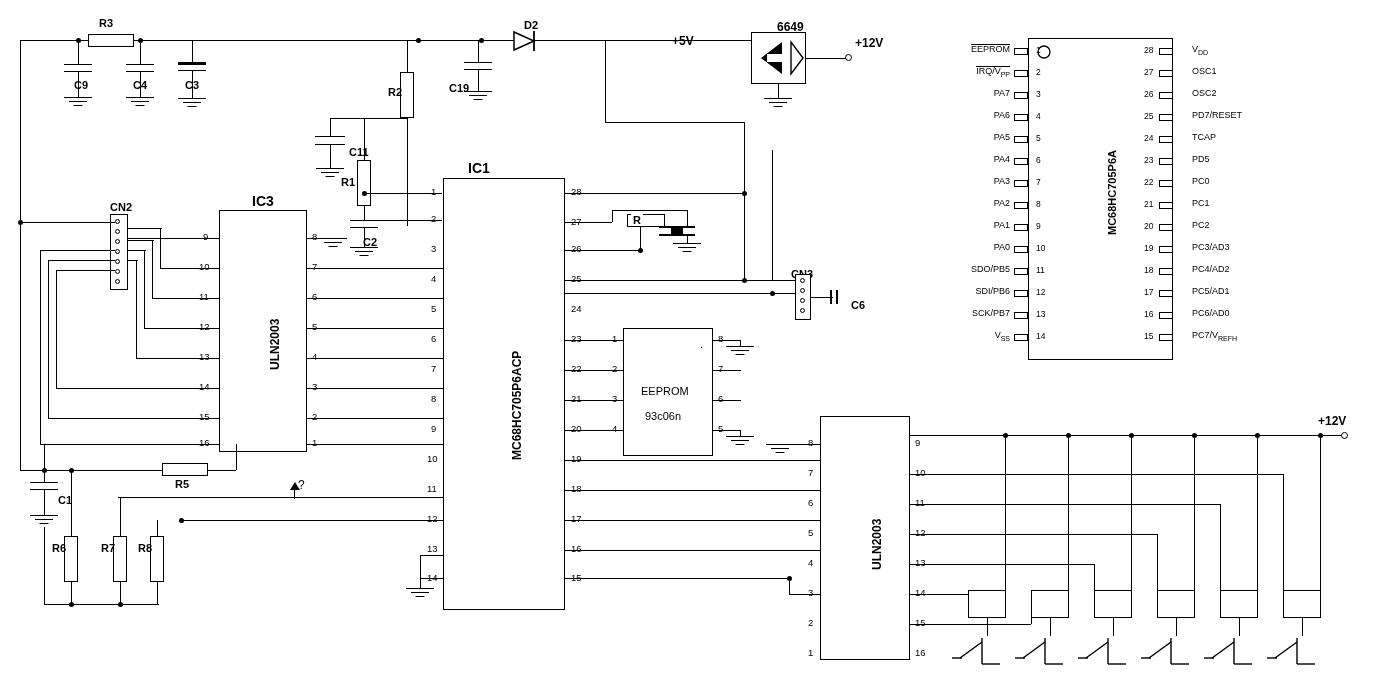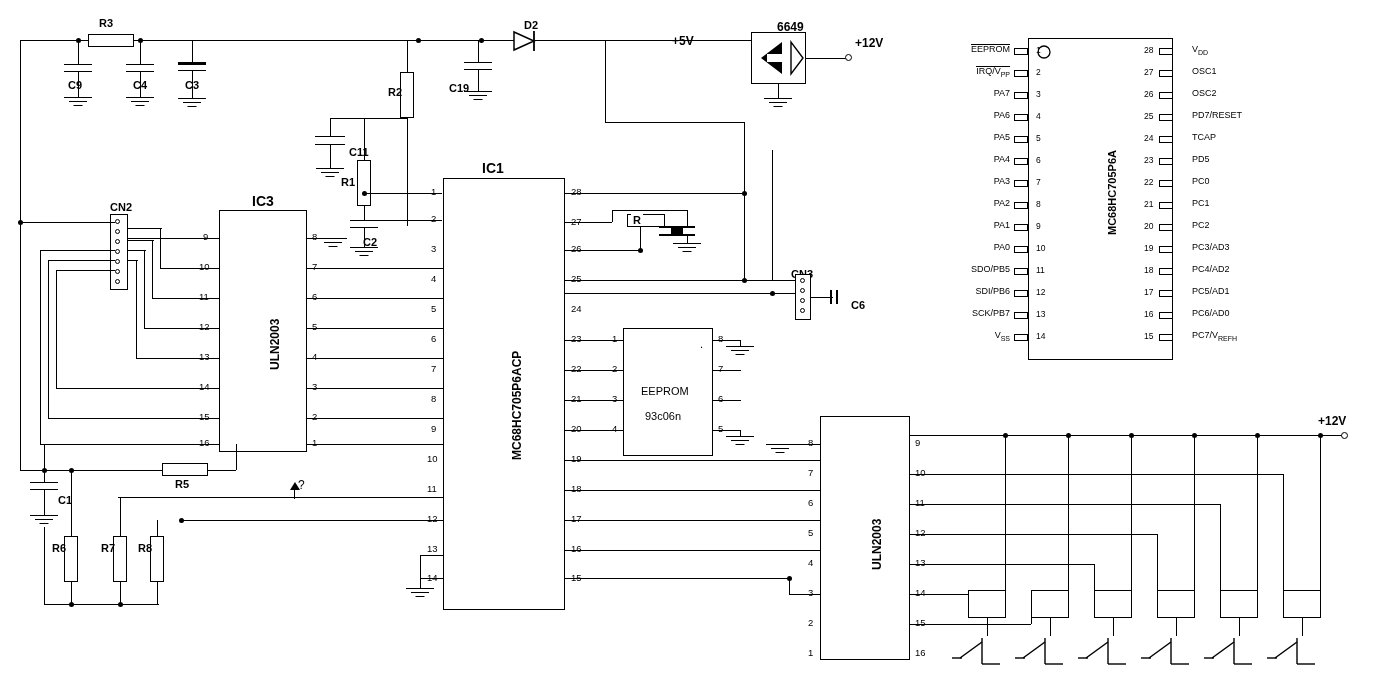--- a/index.html
+++ b/index.html
@@ -48,21 +48,21 @@
   <div class="capP" style="left:64px;top:64px;width:28px;height:14px;">
     <i style="left:0;top:0;width:28px;height:1.4px;"></i>
     <i style="left:0;top:7px;width:28px;height:1.4px;"></i>
   </div>
   <div class="wire v" style="left:78px;top:71px;height:26px;"></div>
   <div class="gnd" style="left:64px;top:97px;width:28px;height:12px;">
     <i style="top:0;width:28px;"></i>
       <i style="top:4px;width:18px;"></i>
       <i style="top:8px;width:9px;"></i>
   </div>
-  <div class="lbl b" style="left:68px;top:79px;">C9</div>
+  <div class="lbl b" style="left:74px;top:79px;">C9</div>
 
   <div class="wire v" style="left:140px;top:40px;height:24px;"></div>
   <div class="capP" style="left:126px;top:64px;width:28px;height:14px;">
     <i style="left:0;top:0;width:28px;height:1.4px;"></i>
     <i style="left:0;top:7px;width:28px;height:1.4px;"></i>
   </div>
   <div class="wire v" style="left:140px;top:71px;height:26px;"></div>
   <div class="gnd" style="left:126px;top:97px;width:28px;height:12px;">
     <i style="top:0;width:28px;"></i>
       <i style="top:4px;width:18px;"></i>
@@ -157,21 +157,21 @@
     <i style="left:0;top:7px;width:28px;height:1.4px;"></i>
   </div>
   <div class="wire v" style="left:364px;top:227px;height:20px;"></div>
   <div class="gnd" style="left:350px;top:247px;width:28px;height:12px;">
     <i style="top:0;width:28px;"></i>
       <i style="top:4px;width:18px;"></i>
       <i style="top:8px;width:9px;"></i>
   </div>
   <div class="lbl b" style="left:363px;top:236px;">C2</div>
 
-  <div class="ictitle" style="left:482px;top:160px;">IC1</div>
+  <div class="ictitle" style="left:468px;top:160px;">IC1</div>
   <div class="ic" style="left:443px;top:178px;width:122px;height:432px;"></div>
   <div class="vert" style="left:510px;top:460px;">MC68HC705P6ACP</div>
 
   <div class="pin" style="left:431px;top:186px;">1</div>
   <div class="pin" style="left:431px;top:213px;">2</div>
   <div class="pin" style="left:431px;top:243px;">3</div>
   <div class="pin" style="left:431px;top:273px;">4</div>
   <div class="pin" style="left:431px;top:303px;">5</div>
   <div class="pin" style="left:431px;top:333px;">6</div>
   <div class="pin" style="left:431px;top:363px;">7</div>

